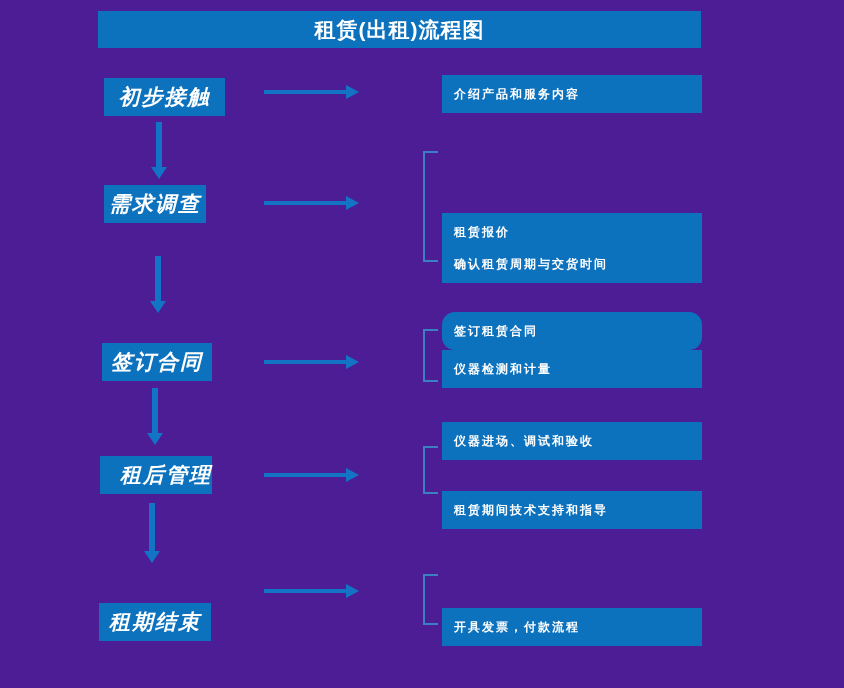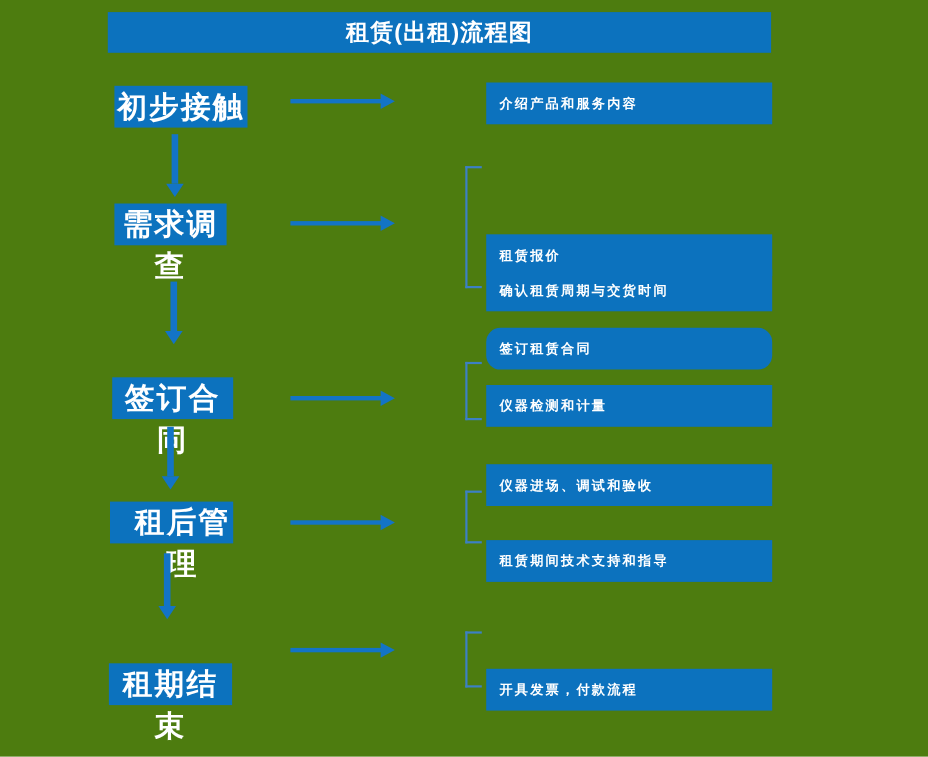--- a/index.html
+++ b/index.html
@@ -3,21 +3,21 @@
 <meta charset="utf-8">
 <style>
   * { margin: 0; padding: 0; box-sizing: border-box; }
   html, body { background: #ffffff; }
   body { font-family: "Liberation Sans", sans-serif; }
 
   .canvas {
     position: relative;
     width: 844px;
     height: 688px;
-    background: #4d7c0f;
+    background: #4c1d95;
     overflow: hidden;
   }
 
   
   .titlebar {
     position: absolute;
     left: 98px; top: 11px;
     width: 603px; height: 37px;
     background: #0c72be;
     color: #ffffff;
@@ -28,24 +28,25 @@
     line-height: 37px;
   }
 
   
   .stepbox {
     position: absolute;
     height: 38px;
     background: #0c72be;
     color: #ffffff;
     font-weight: bold;
-    font-size: 27px;
+    font-size: 21px;
     letter-spacing: 2px;
     text-align: center;
     line-height: 38px;
+    font-style: italic;
   }
 
   
   .detailbox {
     position: absolute;
     left: 442px;
     width: 260px;
     height: 38px;
     background: #0c72be;
     color: #ffffff;
@@ -154,19 +155,19 @@
     </div>
 
   <div class="bracket" style="top:151px; height:111px;"></div>
   <div class="bracket" style="top:329px; height:53px;"></div>
   <div class="bracket" style="top:446px; height:48px;"></div>
   <div class="bracket" style="top:574px; height:51px;"></div>
 
   <div class="detailbox" style="top:75px;">介绍产品和服务内容</div>
   <div class="detailbox" style="top:185px;margin-top:28px;">租赁报价</div>
   <div class="detailbox" style="top:245px;">确认租赁周期与交货时间</div>
-  <div class="detailbox" style="top:298px;border-radius:13px;">签订租赁合同</div>
+  <div class="detailbox" style="top:312px;border-radius:13px;">签订租赁合同</div>
   <div class="detailbox" style="top:350px;">仪器检测和计量</div>
   <div class="detailbox" style="top:422px;">仪器进场、调试和验收</div>
   <div class="detailbox" style="top:491px;">租赁期间技术支持和指导</div>
   <div class="detailbox" style="top:608px;">开具发票，付款流程</div>
 
 </div>
 
 </body></html>

